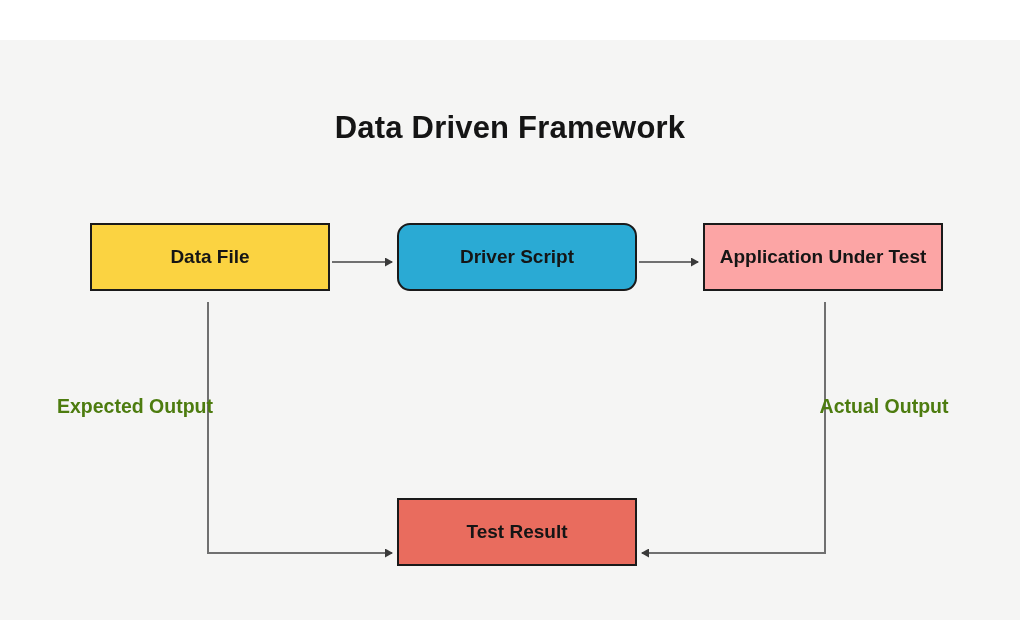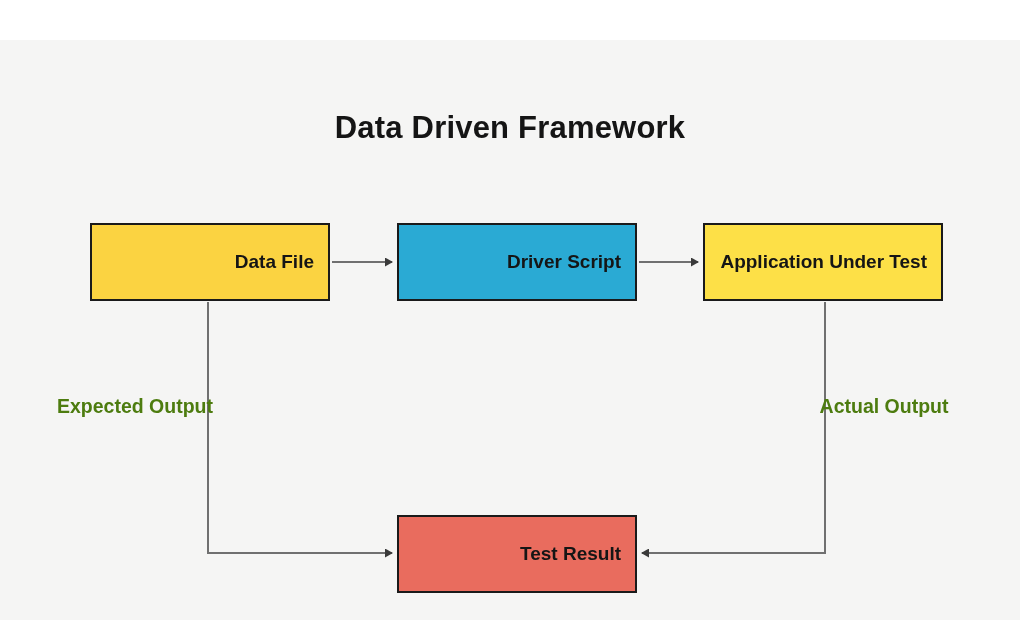--- a/index.html
+++ b/index.html
@@ -36,37 +36,37 @@
   }
   .connector-layer line,
   .connector-layer polyline {
     stroke: #707070;
     stroke-width: 2;
     fill: none;
   }
   .node {
     position: absolute;
     width: 240px;
-    height: 78px;
+    height: 68px;
     border: 2px solid #1a1a1a;
     box-sizing: border-box;
     display: flex;
     align-items: center;
-    justify-content: flex-end;
+    justify-content: center;
     text-align: center;
     font-size: 19px;
     font-weight: 700;
     color: #151515;
     line-height: 1.4;
     padding: 0 14px;
   }
   .node-data-file { left: 90px; top: 183px; }
-  .node-driver-script { left: 397px; top: 183px; }
+  .node-driver-script { left: 397px; top: 183px; border-radius: 13px; }
   .node-aut { left: 703px; top: 183px; }
-  .node-test-result { left: 397px; top: 475px; }
+  .node-test-result { left: 397px; top: 458px; }
   .edge-label {
     position: absolute;
     width: 160px;
     text-align: center;
     font-size: 19.5px;
     font-weight: 700;
     color: #4d7c0f;
     line-height: 29px;
   }
   .edge-label-expected { left: 55px; top: 352px; }
@@ -92,21 +92,21 @@
   </svg>
 
   <div class="node node-data-file" style="background-color: rgb(251, 211, 65);">
     <span>Data File</span>
   </div>
 
   <div class="node node-driver-script" style="background-color: rgb(42, 170, 212);">
     <span>Driver Script</span>
   </div>
 
-  <div class="node node-aut" style="background-color: #fde047;">
+  <div class="node node-aut" style="background-color: #fca5a5;">
     <span>Application Under Test</span>
   </div>
 
   <div class="node node-test-result" style="background-color: rgb(233, 108, 94);">
     <span>Test Result</span>
   </div>
 
   <div class="edge-label edge-label-expected">Expected Output</div>
 
   <div class="edge-label edge-label-actual">Actual Output</div>

